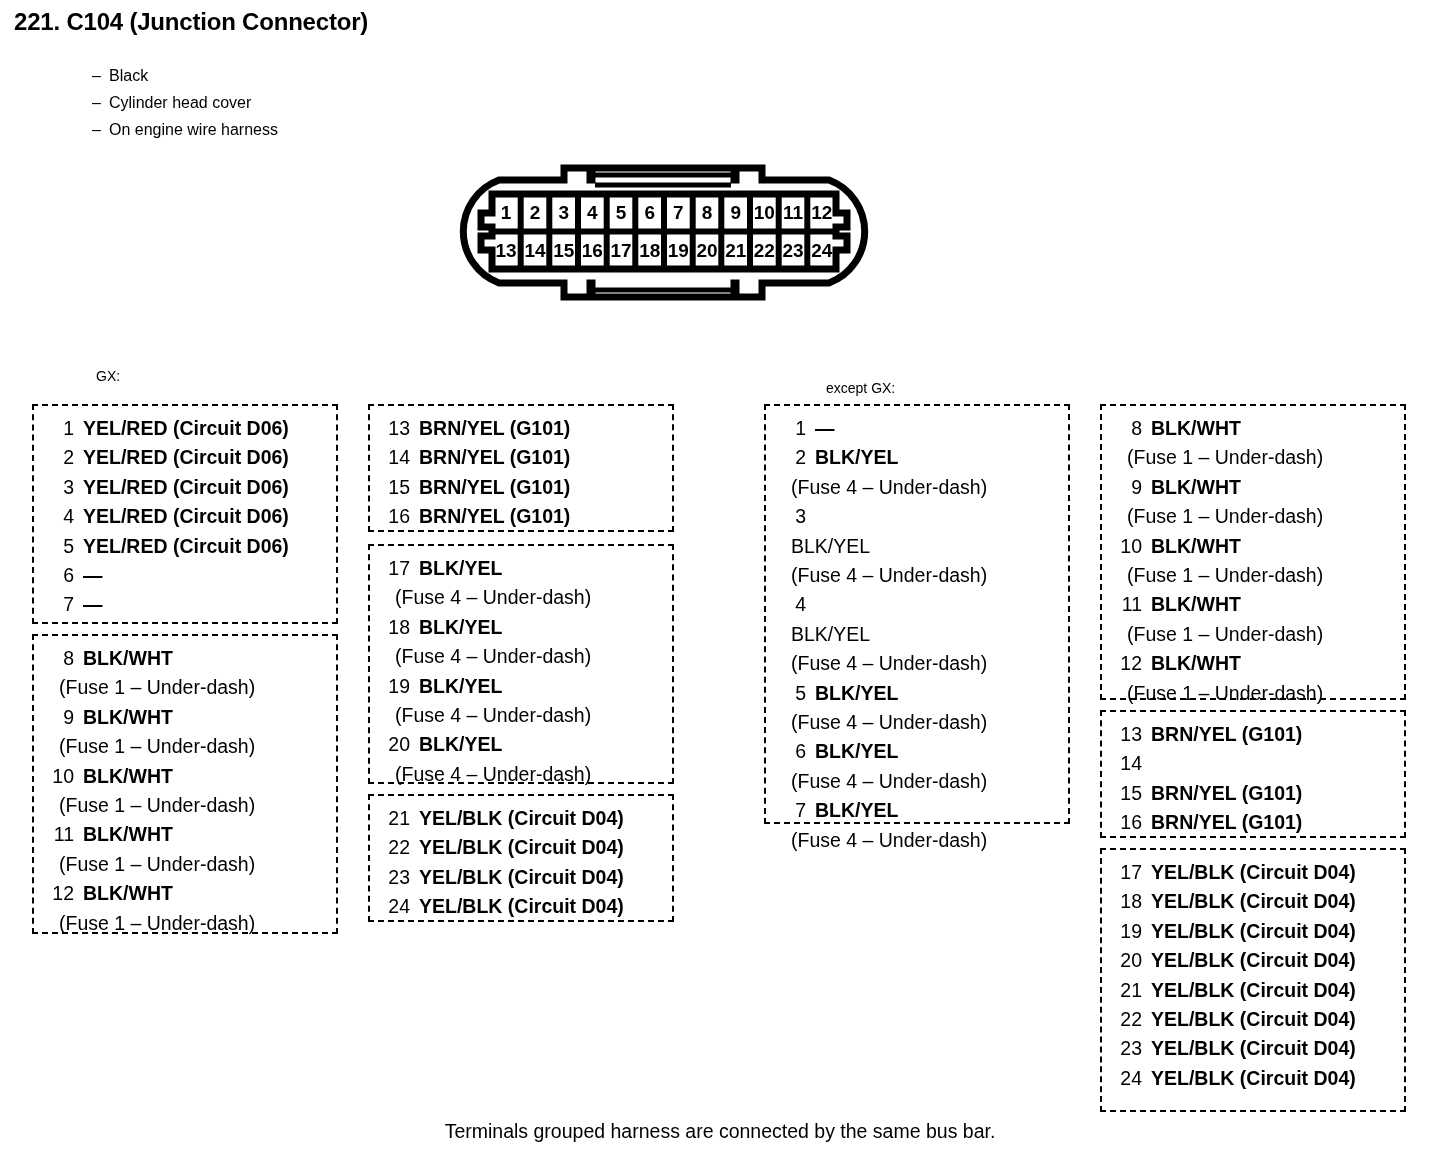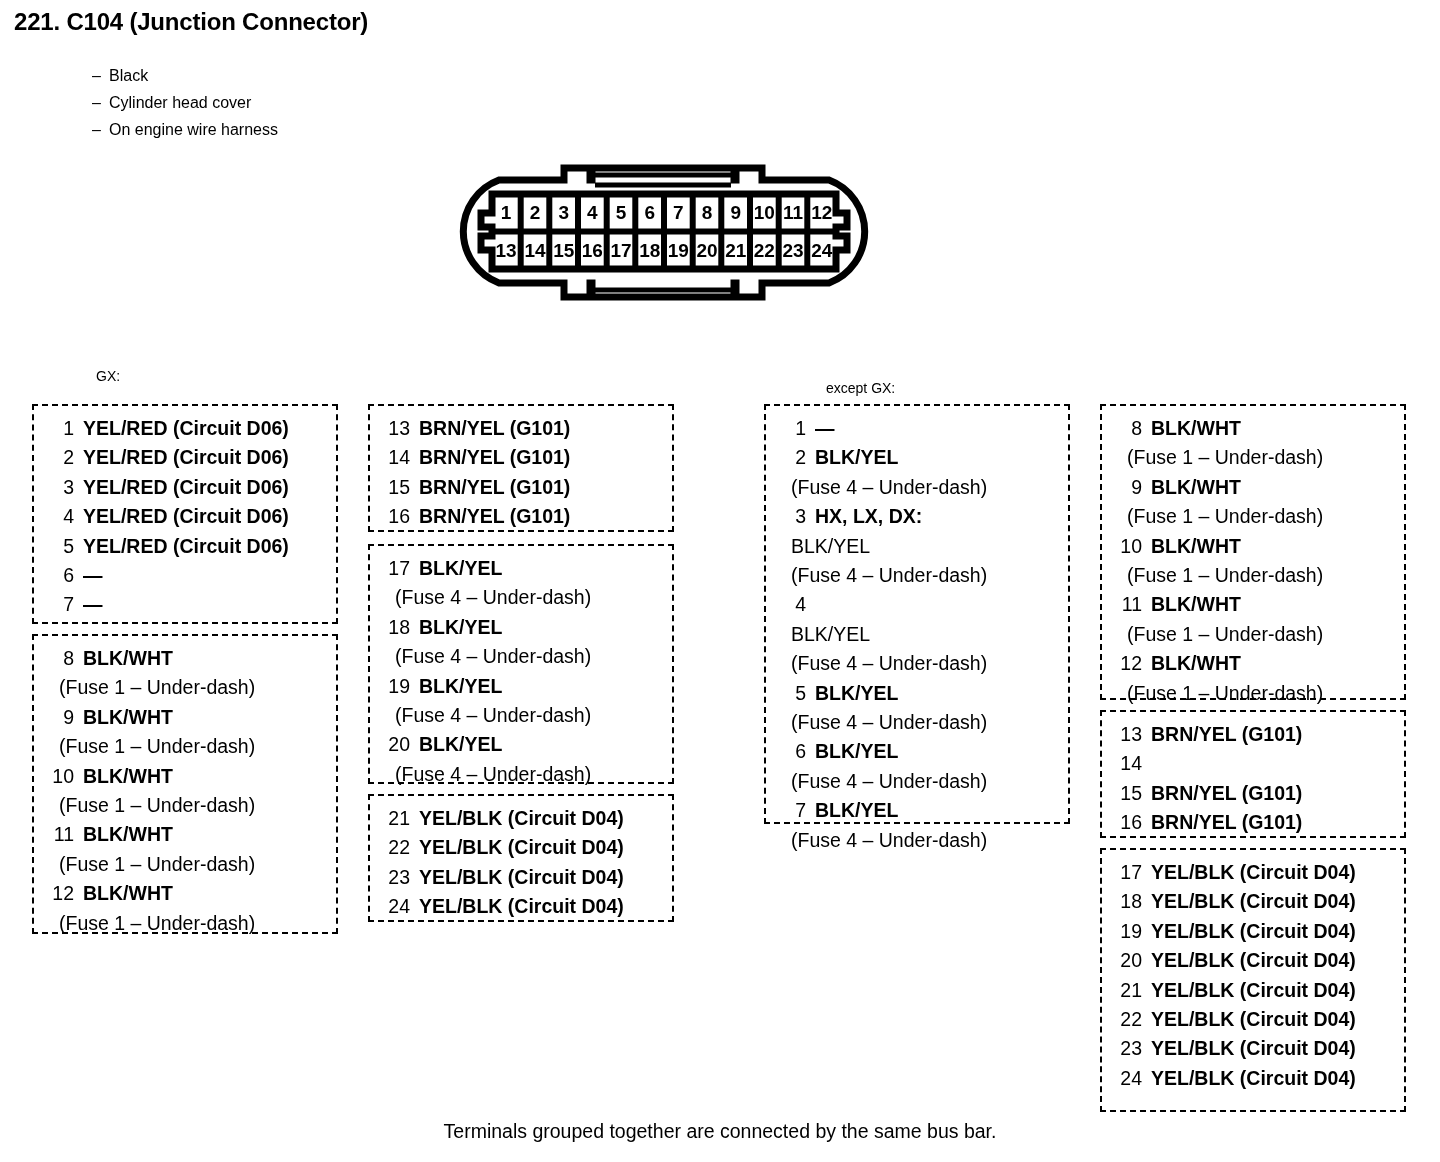--- a/index.html
+++ b/index.html
@@ -279,21 +279,20 @@
       <span class="pin-num">1</span>
       <span class="pin-body">—</span>
     </div>
     <div class="pin-row">
       <span class="pin-num">2</span>
       <span class="pin-body">BLK/YEL</span>
     </div>
     <div class="pin-sub">(Fuse 4 – Under-dash)</div>
     <div class="pin-row">
       <span class="pin-num">3</span>
-      <span class="pin-body">HX, LX, DX:</span>
     </div>
     <div class="pin-sub">BLK/YEL</div>
     <div class="pin-sub">(Fuse 4 – Under-dash)</div>
     <div class="pin-row">
       <span class="pin-num">4</span>
     </div>
     <div class="pin-sub">BLK/YEL</div>
     <div class="pin-sub">(Fuse 4 – Under-dash)</div>
     <div class="pin-row">
       <span class="pin-num">5</span>
@@ -383,13 +382,13 @@
     <div class="pin-row">
       <span class="pin-num">23</span>
       <span class="pin-body">YEL/BLK (Circuit D04)</span>
     </div>
     <div class="pin-row">
       <span class="pin-num">24</span>
       <span class="pin-body">YEL/BLK (Circuit D04)</span>
     </div>
   </div>
 
-<div class="abs" id="footer-note">Terminals grouped together are connected by the same bus bar.</div>
+<div class="abs" id="footer-note">Terminals grouped harness are connected by the same bus bar.</div>
 
 </body></html>

